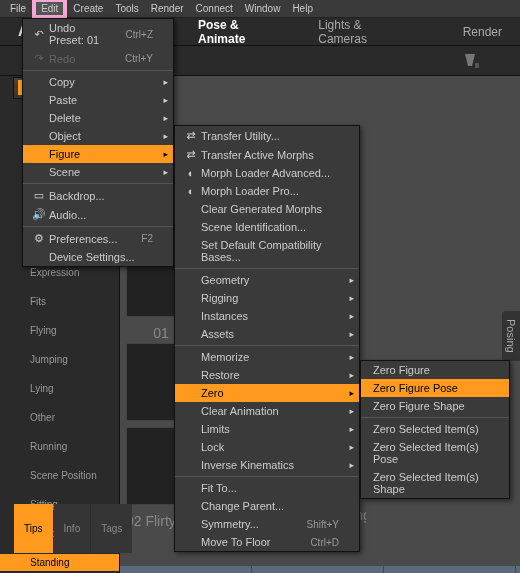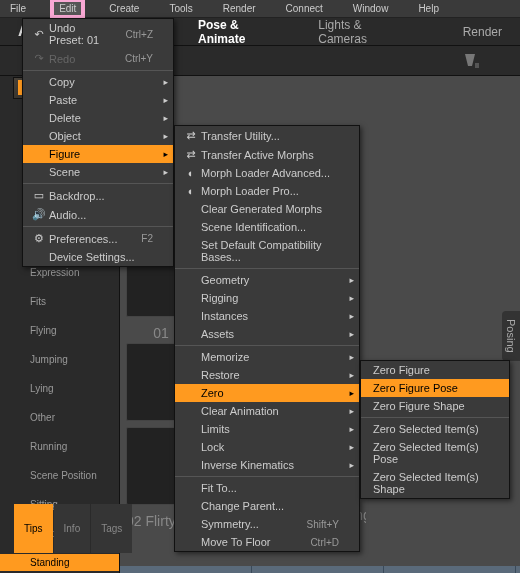--- a/index.html
+++ b/index.html
@@ -1,19 +1,19 @@
 <!DOCTYPE html>
 <html><head>
 <meta charset="utf-8">
 <style>
   * { margin: 0; padding: 0; box-sizing: border-box; font-family: Arial, sans-serif; font-size: 11px; }
   body { background: #1e1e1e; width: 520px; height: 573px; overflow: hidden; position: relative; color: #aaa; }
   
   
-  .menubar { background: #3a3a3a; height: 18px; display: flex; padding: 0 4px; align-items: center; border-bottom: 1px solid #222; gap: 18px; }
+  .menubar { background: #3a3a3a; height: 18px; display: flex; padding: 0 4px; align-items: center; border-bottom: 1px solid #222; }
   .menubar-item { padding: 2px 6px; cursor: pointer; color: #ccc; font-size: 10px; }
   .menubar-item.active { background: #555; border: 4px solid #f9a8d4; padding: 1px 5px; }
   
   
   .toptabs { background: #2a2a2a; height: 28px; display: flex; align-items: center; padding-left: 20px; gap: 0; border-bottom: 1px solid #111; position: relative; }
   .toptabs::before { content: 'A'; position: absolute; left: 18px; top: 4px; color: #ddd; font-size: 16px; font-weight: bold; }
   .toptab { padding: 6px 18px; color: #aaa; font-size: 12px; cursor: pointer; }
   .toptab.active { color: #fff; font-weight: bold; }
   
   

